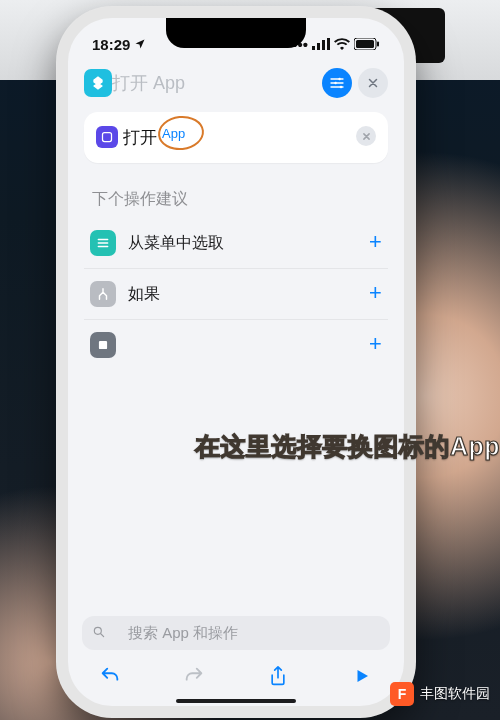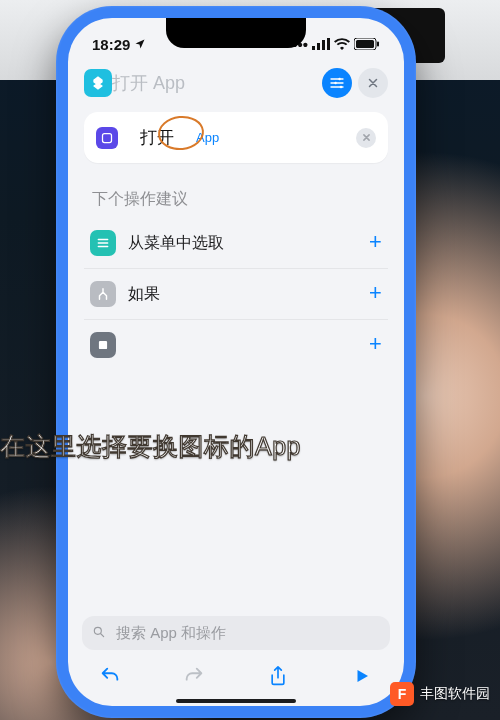--- a/index.html
+++ b/index.html
@@ -12,21 +12,21 @@
   .hand-bg { position:absolute; inset:0; background: radial-gradient(circle at 85% 55%, #e8c9b6 0%, #d2a88f 14%, rgba(50,40,40,0) 42%), radial-gradient(circle at 10% 92%, #cfa893 0%, rgba(50,40,40,0) 22%); }
   .desk { position:absolute; top:0; left:0; right:0; height:80px; background: linear-gradient(180deg, #eceef0 0%, #d8dadc 100%); }
   .desk:after { content:""; position:absolute; right:55px; top:8px; width:110px; height:55px; background:#111; border-radius:6px; }
 
   .phone {
     position: absolute;
     left: 56px;
     top: 6px;
     width: 360px;
     height: 712px;
-    background: #3b82f6;
+    background: #e5e5e5;
     border-radius: 56px;
     padding: 12px;
     box-shadow: 0 18px 40px rgba(0,0,0,.5), inset 0 0 3px rgba(255,255,255,.15);
   }
   .screen {
     width: 100%; height: 100%;
     background: #f3f4f7;
     border-radius: 44px;
     position: relative;
     overflow: hidden;
@@ -54,21 +54,21 @@
   .title-placeholder { flex:1; color:#b9bdc3; font-size:18px; }
   .circle-btn {
     width:30px; height:30px; border-radius:50%; background:#e3e6eb;
     display:flex; align-items:center; justify-content:center; color:#6f7680;
   }
   .circle-btn.primary { background:#0a84ff; color:#fff; }
   .circle-btn + .circle-btn { margin-left:6px; }
 
   .action-card {
     margin: 0 16px; background:#fff; border-radius:14px; padding:14px 12px;
-    display:flex; align-items:center; gap:22px; box-shadow:0 1px 1px rgba(0,0,0,.04);
+    display:flex; gap:5px; box-shadow:0 1px 1px rgba(0,0,0,.04);
     position:relative;
   }
   .action-card .mini-icon {
     width:22px; height:22px; border-radius:6px; background:#5b48e8;
     display:flex; align-items:center; justify-content:center;
   }
   .action-card .label { font-size:17px; color:#111; }
   .action-card .placeholder-app { color:#0a84ff; font-size:13px; position:relative; }
   .orange-circle {
     position:absolute; left:74px; top:4px; width:46px; height:34px;
@@ -86,31 +86,31 @@
   .suggest-row:last-child { border-bottom:none; }
   .row-icon {
     width:26px; height:26px; border-radius:7px; display:flex; align-items:center; justify-content:center;
   }
   .row-icon.teal { background:#24c1b3; }
   .row-icon.gray { background:#b9bcc2; }
   .row-icon.dark { background:#6f7680; }
   .plus { margin-left:auto; color:#0a84ff; font-size:22px; font-weight:300; }
 
   .caption {
-    position:absolute; left:0; right:0; top:430px; text-align:left;
-    font-size:25px; font-weight:400; color:#fff; letter-spacing:0.5px;
+    position:absolute; left:0; right:0; top:430px; text-align:right;
+    font-size:25px; font-weight:700; color:#fff; letter-spacing:0.5px;
     -webkit-text-stroke: 1.2px #403830;
     text-shadow: 0 1px 2px rgba(0,0,0,.5);
-    z-index:20; pointer-events:none;
+    z-index:20; pointer-events:none;padding-left:16px;
   }
 
   .search-bar {
     position:absolute; left:14px; right:14px; bottom:56px;
     background:#e8e9ed; border-radius:12px; height:34px;
-    display:flex; align-items:center; gap:10px; padding:0 10px;
+    display:flex; align-items:center; gap:22px; padding:0 10px;
     color:#9a9ca1; font-size:15px;
   }
   .toolbar {
     position:absolute; left:0; right:0; bottom:8px; height:44px;
     display:flex; align-items:center; justify-content:space-around;
     color:#0a84ff;
   }
   .toolbar .tb { width:26px; height:26px; display:flex; align-items:center; justify-content:center; }
   .toolbar .tb.faded { color:#bcc0c6; }
   .home-indicator { position:absolute; bottom:3px; left:50%; transform:translateX(-50%); width:120px; height:4px; background:#1c1c1e; border-radius:3px; }

